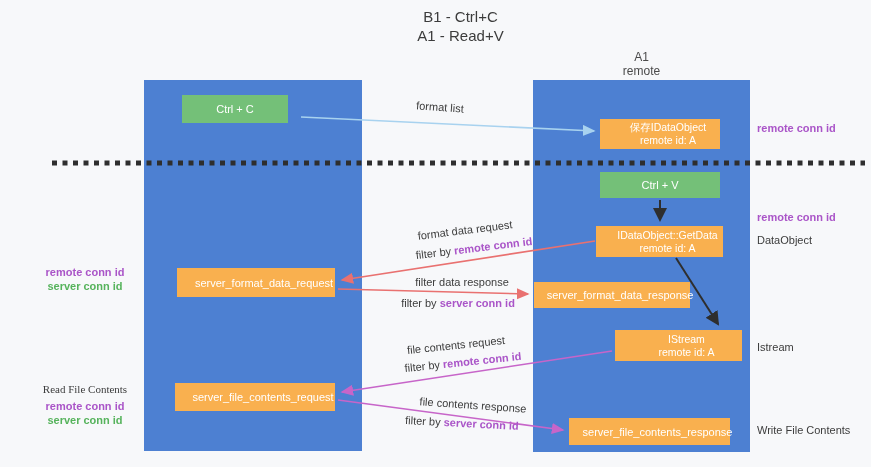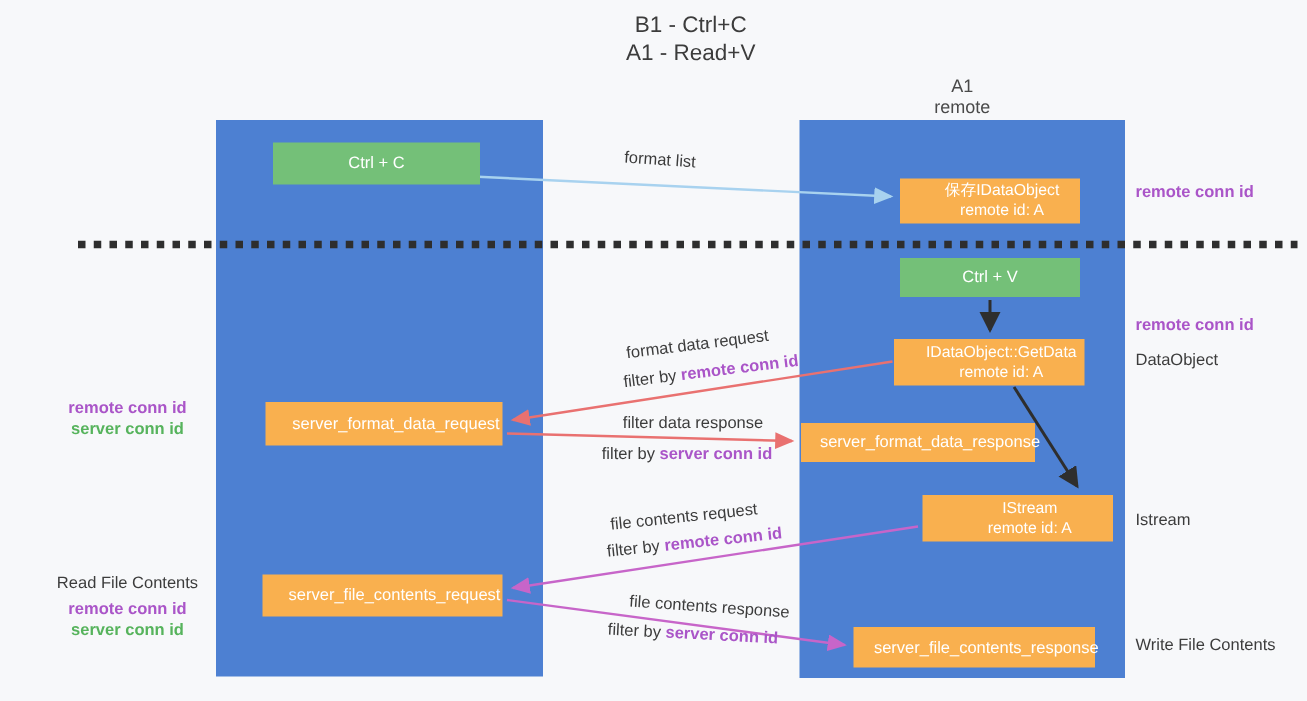--- a/index.html
+++ b/index.html
@@ -95,21 +95,21 @@
     <line class="ln-black" x1="635" y1="200" x2="635" y2="220" marker-end="url(#ah-black)"></line>
     <line class="ln-black" x1="651" y1="258" x2="693" y2="324" marker-end="url(#ah-black)"></line>
 
     <line class="ln-red" x1="570" y1="241" x2="317" y2="280" marker-end="url(#ah-red)"></line>
     <line class="ln-red" x1="313" y1="289" x2="503" y2="294" marker-end="url(#ah-red)"></line>
 
     <line class="ln-mag" x1="587" y1="351" x2="317" y2="392" marker-end="url(#ah-mag)"></line>
     <line class="ln-mag" x1="313" y1="400" x2="538" y2="430" marker-end="url(#ah-mag)"></line>
   </svg>
 
-  <div class="box green single" style="left:157px;top:95px;width:138px;height:28px;">
+  <div class="box green single" style="left:157px;top:95px;width:106px;height:28px;">
     <span>Ctrl + C</span>
   </div>
 
   <div class="box orange" style="left:575px;top:119px;width:120px;height:30px;">
     <span class="l1">保存IDataObject</span>
     <span class="l2">remote id: A</span>
   </div>
 
   <div class="box green single" style="left:575px;top:172px;width:120px;height:26px;">
     <span>Ctrl + V</span>
@@ -142,21 +142,21 @@
   </div>
 
   <div class="side-label purple" style="left:732px;top:122px;">remote conn id</div>
   <div class="side-label purple" style="left:732px;top:211px;">remote conn id</div>
   <div class="side-label dark" style="left:732px;top:234px;">DataObject</div>
   <div class="side-label dark" style="left:732px;top:341px;">Istream</div>
   <div class="side-label dark" style="left:732px;top:424px;">Write File Contents</div>
 
   <div class="side-label purple left-col" style="top:266px;">remote conn id</div>
   <div class="side-label greent left-col" style="top:280px;">server conn id</div>
-  <div class="side-label dark left-col" style="top:383px;">Read File Contents</div>
+  <div class="side-label dark left-col" style="top:383px;font-family:Liberation Serif, serif;">Read File Contents</div>
   <div class="side-label purple left-col" style="top:400px;">remote conn id</div>
   <div class="side-label greent left-col" style="top:414px;">server conn id</div>
 
   <div class="arrow-label" style="left:415px;top:107px;transform:translate(-50%,-50%) rotate(4deg);">format list</div>
 
   <div class="arrow-label" style="left:440px;top:230px;transform:translate(-50%,-50%) rotate(-7deg);">format data request</div>
   <div class="arrow-label" style="left:449px;top:248px;transform:translate(-50%,-50%) rotate(-7deg);">
     <span>filter by </span><span class="hl-purple">remote conn id</span>
   </div>
 

